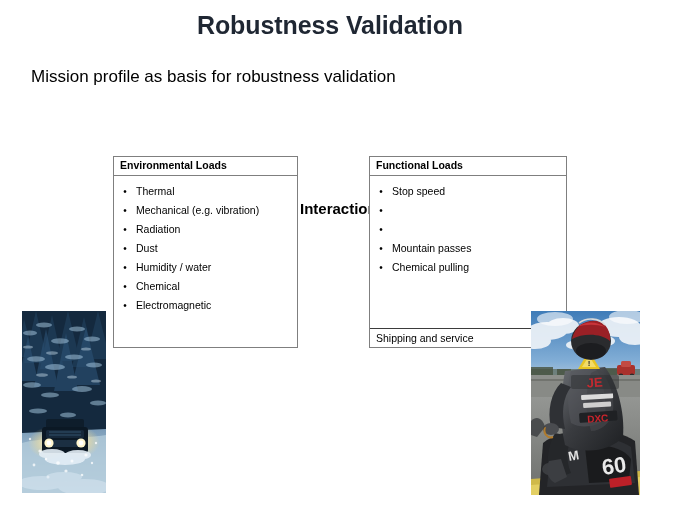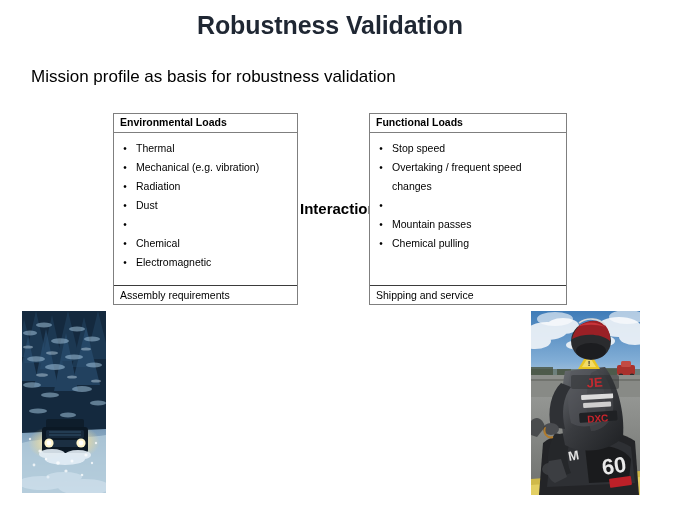--- a/index.html
+++ b/index.html
@@ -48,20 +48,21 @@
     white-space: nowrap;
     text-align: right;
   }
 
   
   .load-box {
     position: absolute;
     box-sizing: border-box;
     border: 1px solid #7f7f7f;
     background: #ffffff;
+    margin-top: 43px;
   }
   .load-box.left  { left: 113px; top: 113px; width: 185px; height: 192px; }
   .load-box.right { left: 369px; top: 113px; width: 198px; height: 192px; }
 
   .box-header {
     box-sizing: border-box;
     height: 19px;
     border-bottom: 1px solid #7f7f7f;
     padding: 2px 0 0 6px;
     font-size: 10.5px;
@@ -160,47 +161,46 @@
       <div class="bullet-row">
         <span class="bullet-dot">•</span>
         <span class="bullet-text">Radiation</span>
       </div>
       <div class="bullet-row">
         <span class="bullet-dot">•</span>
         <span class="bullet-text">Dust</span>
       </div>
       <div class="bullet-row">
         <span class="bullet-dot">•</span>
+        <span class="bullet-text">Humidity / water</span>
       </div>
       <div class="bullet-row">
         <span class="bullet-dot">•</span>
         <span class="bullet-text">Chemical</span>
       </div>
       <div class="bullet-row">
         <span class="bullet-dot">•</span>
         <span class="bullet-text">Electromagnetic</span>
       </div>
     </div>
 
-    <div class="box-footer">Assembly requirements</div>
   </div>
 
   <div class="interaction-label">Interaction</div>
 
   <div class="load-box right">
     <div class="box-header">Functional Loads</div>
 
     <div class="box-body">
       <div class="bullet-row">
         <span class="bullet-dot">•</span>
         <span class="bullet-text">Stop speed</span>
       </div>
       <div class="bullet-row">
         <span class="bullet-dot">•</span>
-        <span class="bullet-text">Overtaking / frequent speed changes</span>
       </div>
       <div class="bullet-row">
         <span class="bullet-dot">•</span>
       </div>
       <div class="bullet-row">
         <span class="bullet-dot">•</span>
         <span class="bullet-text">Mountain passes</span>
       </div>
       <div class="bullet-row">
         <span class="bullet-dot">•</span>

